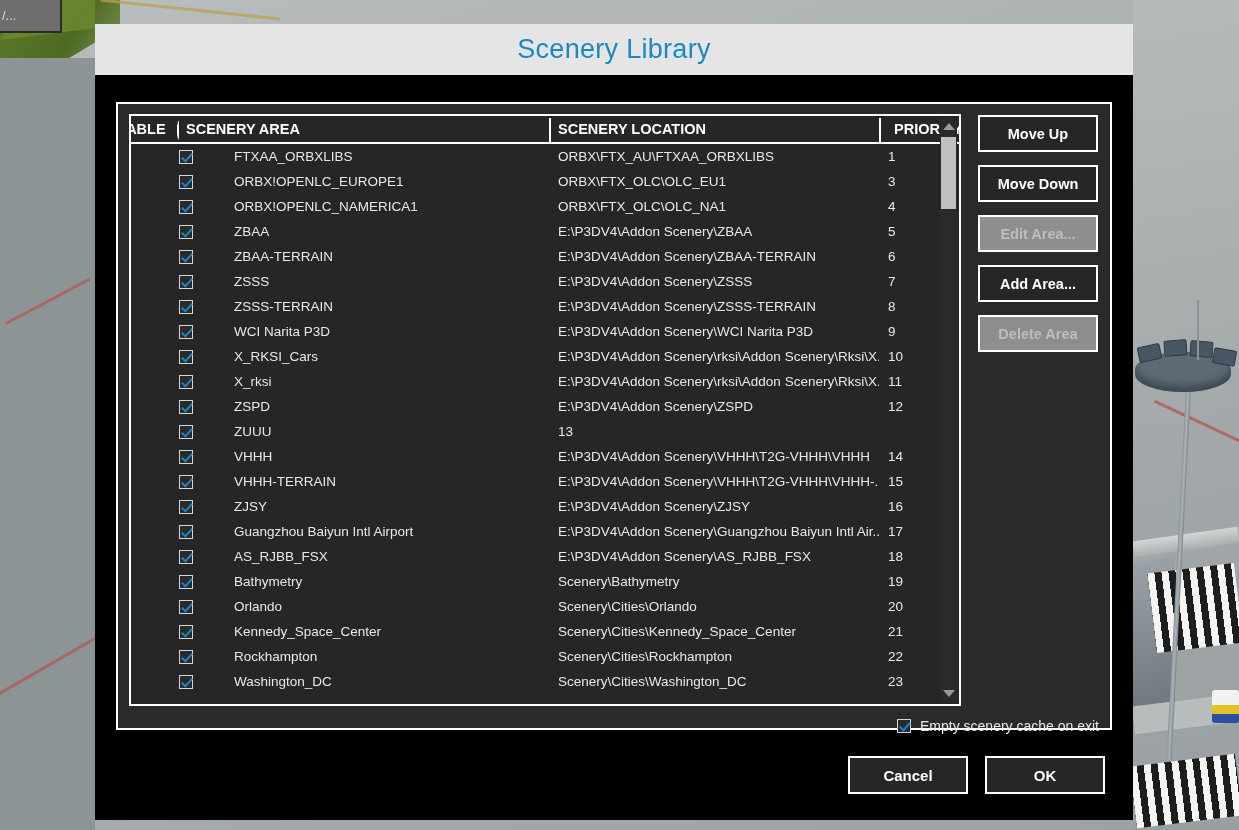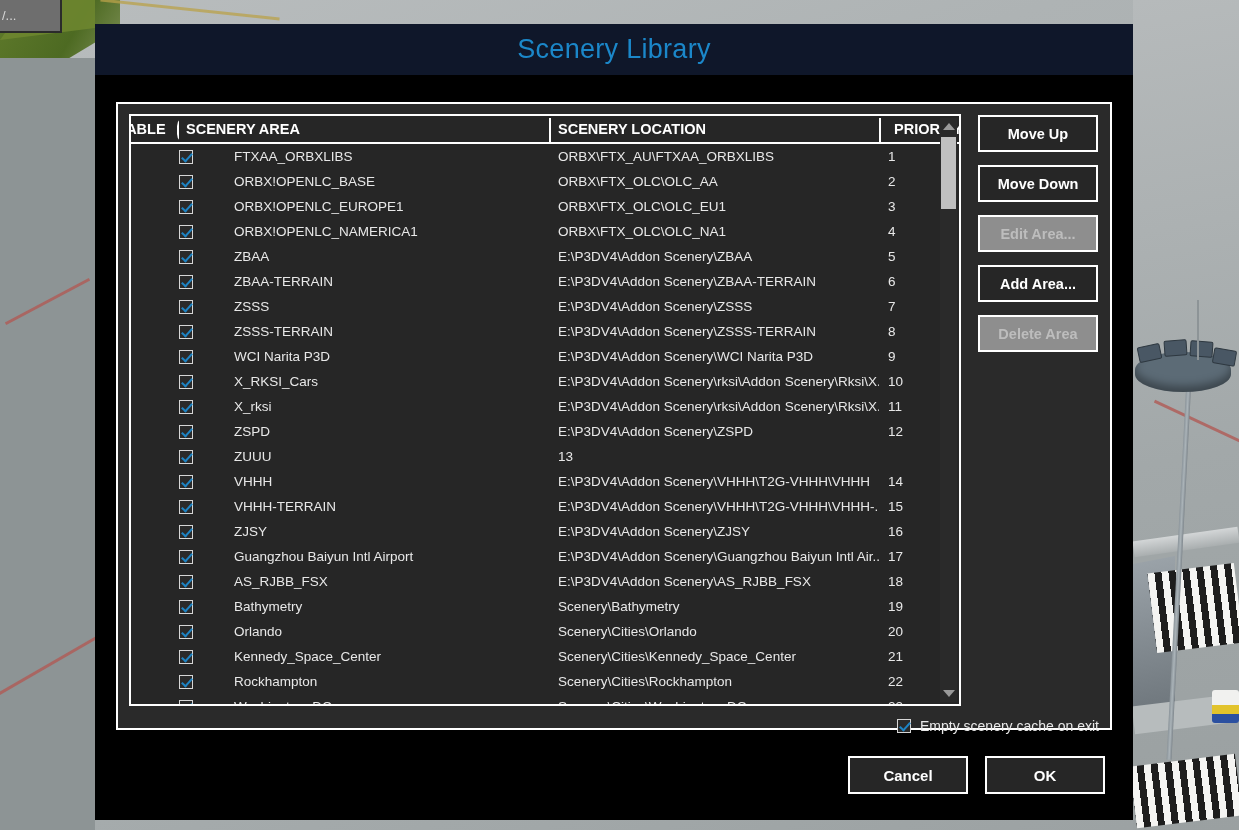--- a/index.html
+++ b/index.html
@@ -124,21 +124,21 @@
     top: 24px;
     width: 1038px;
     height: 775px;
     background: #000000;
     box-sizing: border-box;
     display: flex;
     flex-direction: column;
   }
   #titlebar {
     height: 51px;
-    background: #0f172a;
+    background: #e5e5e5;
     display: flex;
     align-items: center;
     justify-content: center;
     flex: none;
   }
   #title-text {
     color: #1b87c9;
     font-size: 27px;
     letter-spacing: .3px;
   }
@@ -431,28 +431,20 @@
 
             <div id="rows-viewport">
               <div id="rows">
                   <div class="row">
                     <div class="cell-enable">
                       <span class="cb checked"></span>
                     </div>
                     <div class="cell-area">FTXAA_ORBXLIBS</div>
                     <div class="cell-location">ORBX\FTX_AU\FTXAA_ORBXLIBS</div>
                     <div class="cell-priority">1</div>
-                  </div>
-                  <div class="row">
-                    <div class="cell-enable">
-                      <span class="cb checked"></span>
-                    </div>
-                    <div class="cell-area">ORBX!OPENLC_BASE</div>
-                    <div class="cell-location">ORBX\FTX_OLC\OLC_AA</div>
-                    <div class="cell-priority">2</div>
                   </div>
                   <div class="row">
                     <div class="cell-enable">
                       <span class="cb checked"></span>
                     </div>
                     <div class="cell-area">ORBX!OPENLC_EUROPE1</div>
                     <div class="cell-location">ORBX\FTX_OLC\OLC_EU1</div>
                     <div class="cell-priority">3</div>
                   </div>
                   <div class="row">

